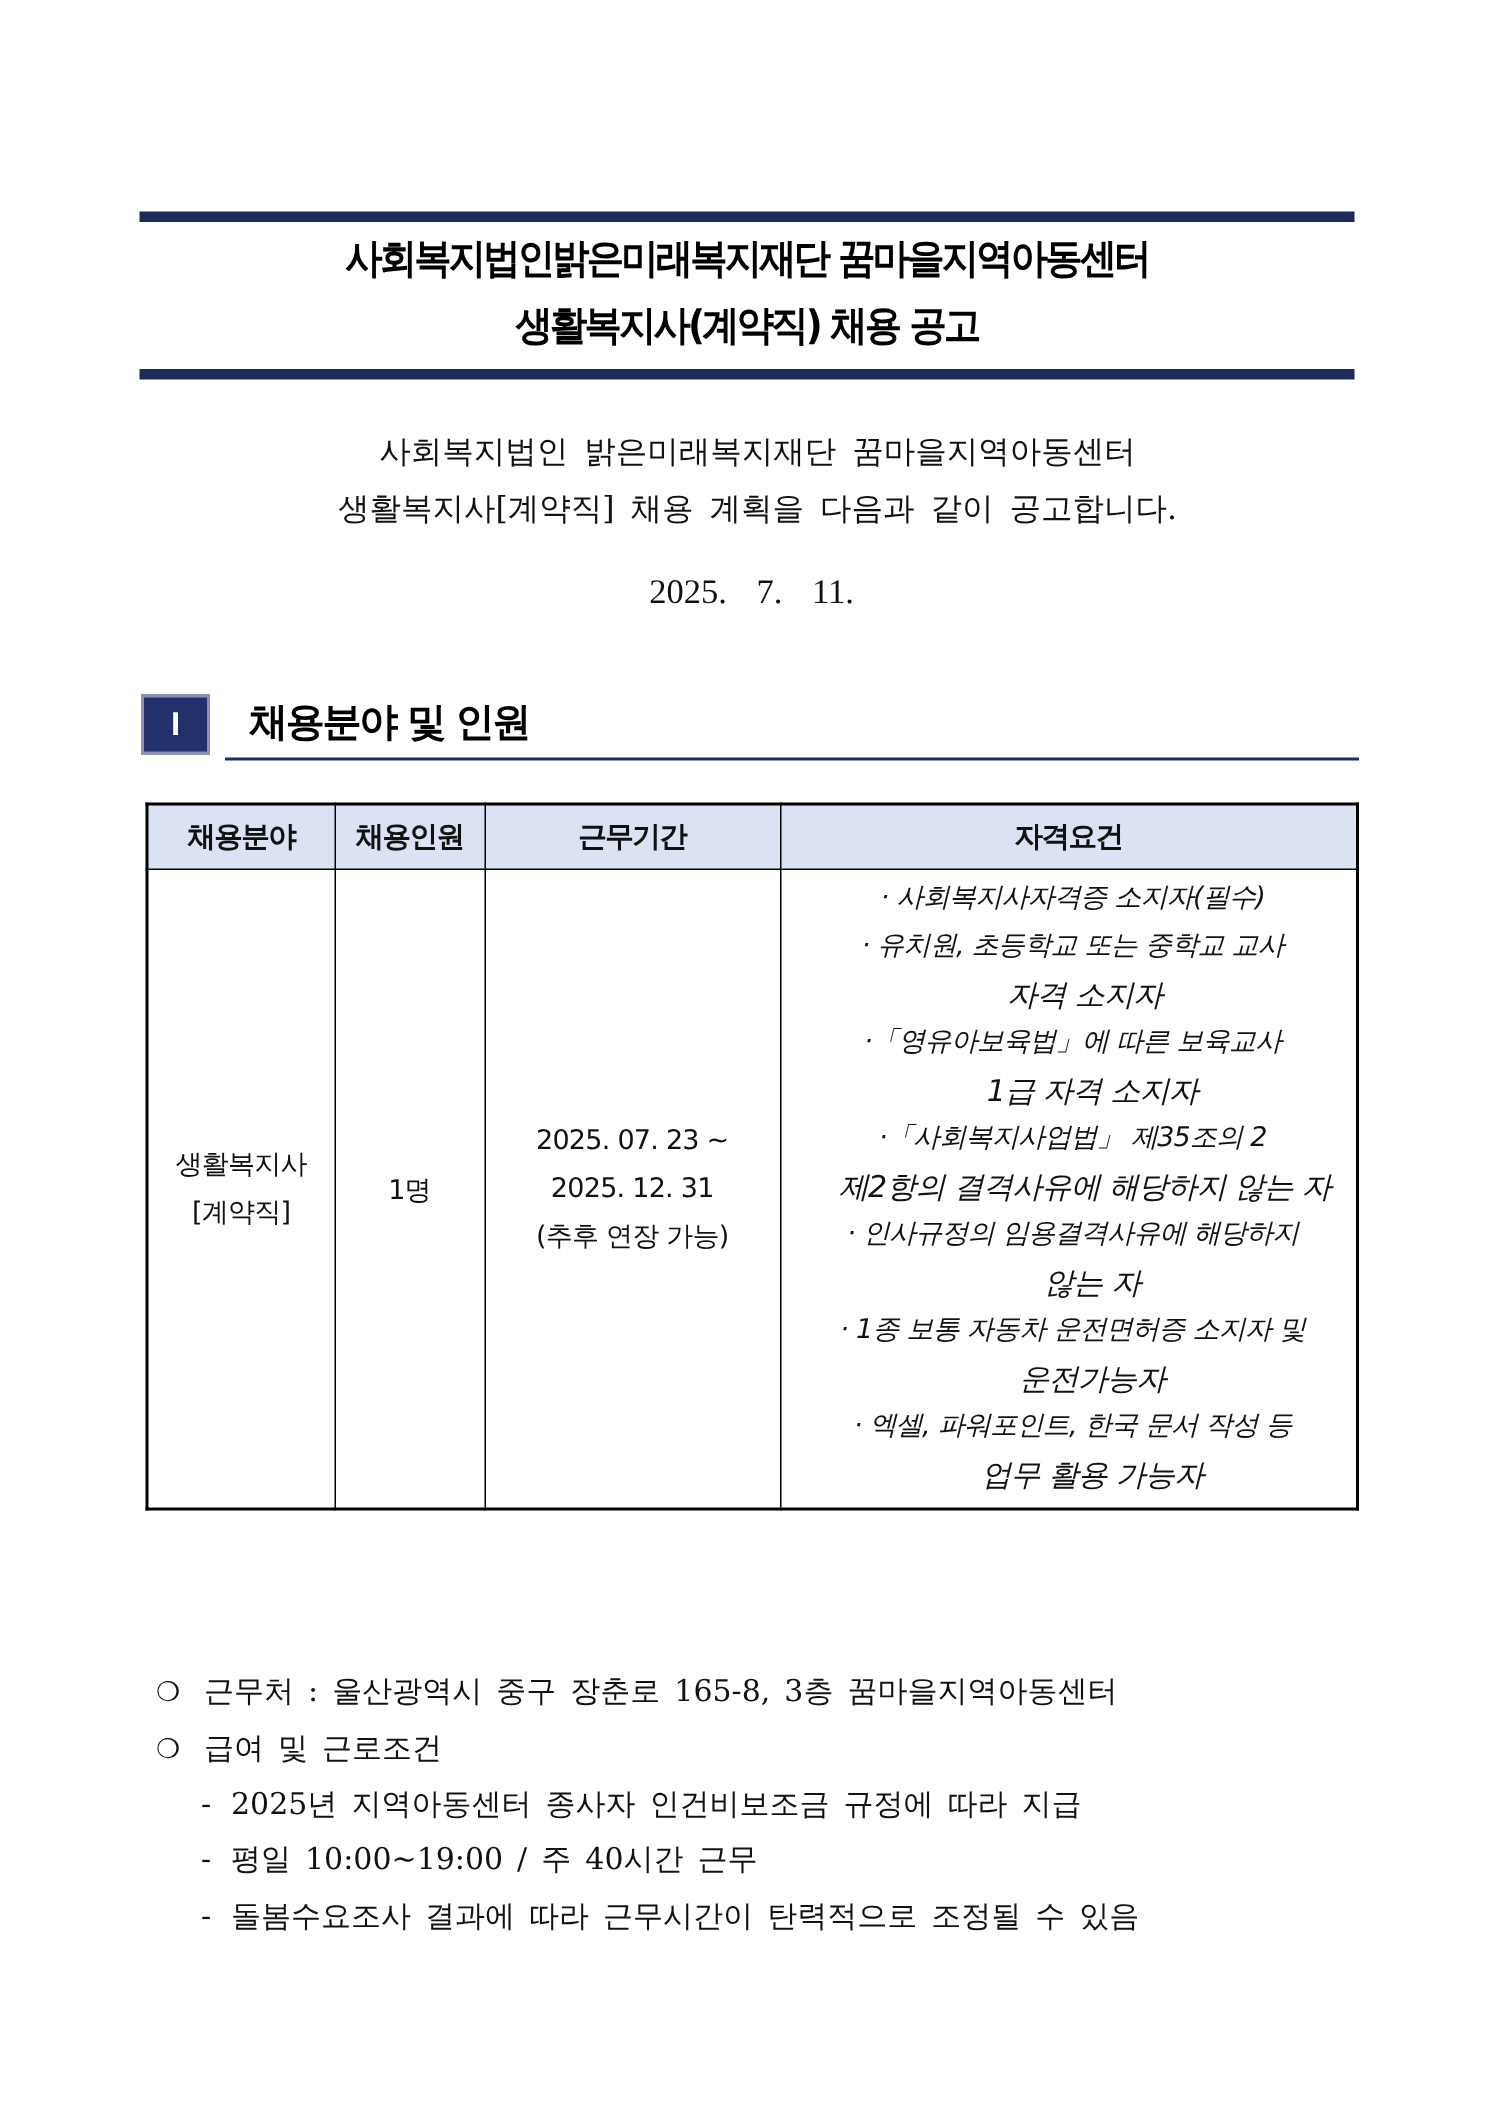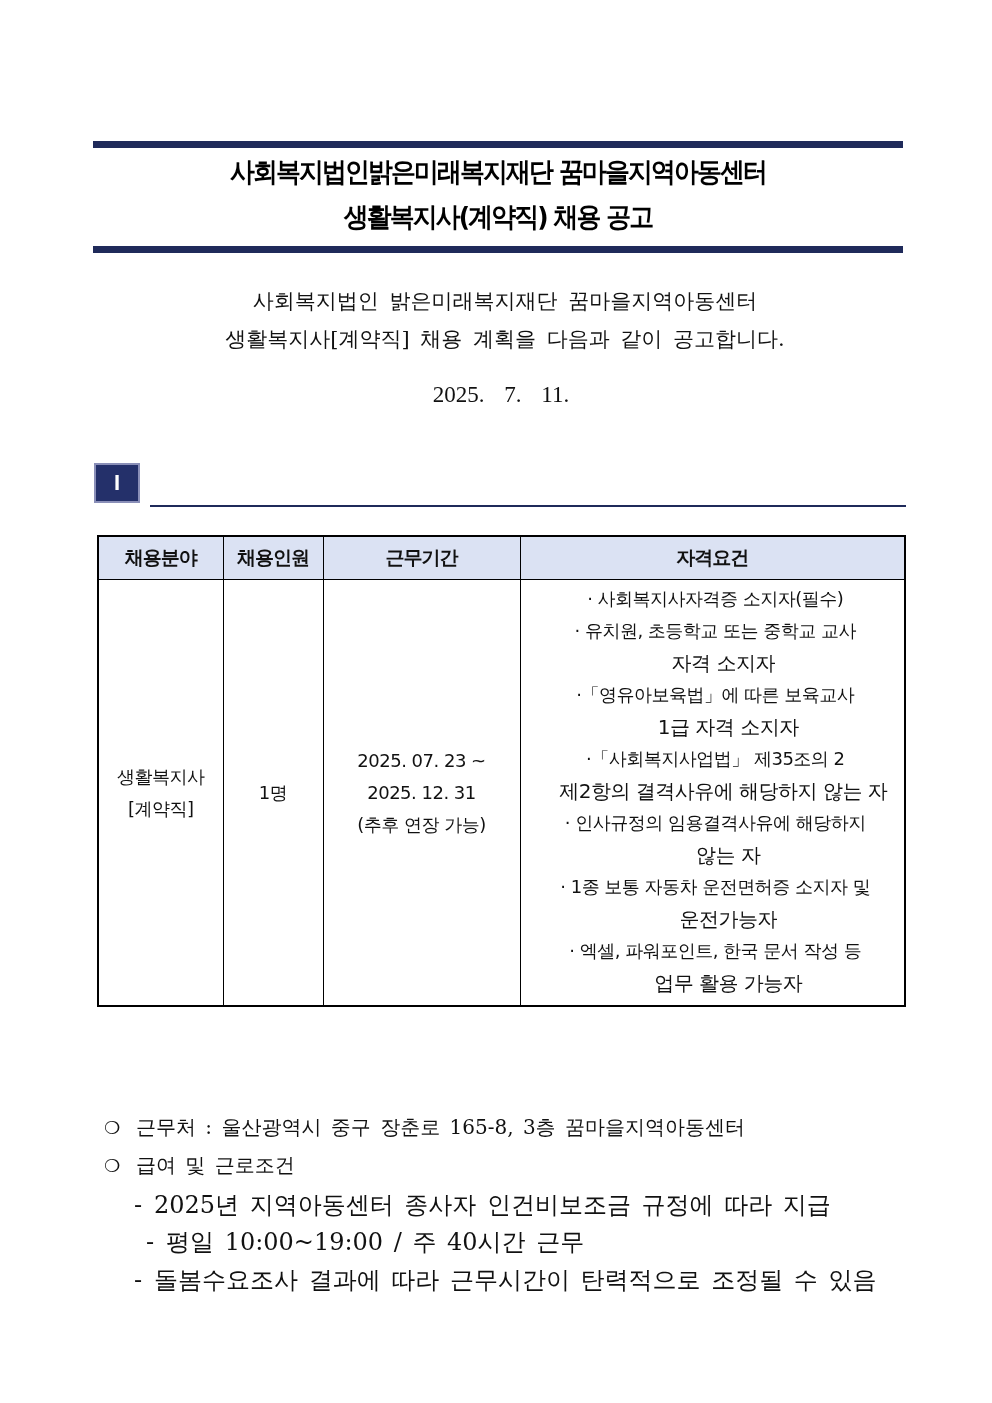--- a/index.html
+++ b/index.html
@@ -144,20 +144,21 @@
       vertical-align: middle;
       text-align: center;
       font-size: 18px;
       letter-spacing: -0.5px;
     }
     .cell-lines div { line-height: 32px; }
     .req-cell {
       text-align: right;
       vertical-align: top !important;
       padding: 3px 0 6px 6px !important;
+      font-style: italic;
     }
     .req-item {
       font-size: 18px;
       line-height: 32px;
       letter-spacing: -0.5px;
       white-space: nowrap;
     }
     .req-cont {
       font-size: 20px;
       line-height: 32px;
@@ -182,46 +183,47 @@
       width: 32px;
       font-family: "DejaVu Sans", sans-serif;
       font-size: 18px;
     }
     .cond.c1 { top: 1114px; }
     .cond.c2 { top: 1152px; }
     .sub {
       position: absolute;
       left: 134px;
       font-family: "DejaVu Serif", "Liberation Serif", serif;
-      font-size: 24px;
+      font-size: 20px;
       color: #111;
       word-spacing: 3px;
       white-space: nowrap;
     }
     .sub .dash { display: inline-block; width: 20px; }
     .sub.s1 { top: 1189px; }
-    .sub.s2 { top: 1226px; margin-left: 12px; }
+    .sub.s2 { top: 1226px; }
     .sub.s3 { top: 1264px; }
   </style>
 </head>
 <body>
 
 <div class="page">
 
   <div class="title-bar top"></div>
   <div class="title-line l1">사회복지법인밝은미래복지재단 꿈마을지역아동센터</div>
   <div class="title-line l2">생활복지사(계약직) 채용 공고</div>
   <div class="title-bar bottom"></div>
 
   <div class="intro-line l1">사회복지법인 밝은미래복지재단 꿈마을지역아동센터</div>
   <div class="intro-line l2">생활복지사[계약직] 채용 계획을 다음과 같이 공고합니다.</div>
   <div class="intro-date">2025. 7. 11.</div>
 
   <div class="section-head s1">
     <div class="section-num">I</div>
+    <div class="section-title">채용분야 및 인원</div>
     <div class="section-rule"></div>
   </div>
 
   <table class="recruit-table">
     <colgroup>
       <col style="width:125px">
       <col style="width:100px">
       <col style="width:197px">
       <col style="width:385px">
     </colgroup>

